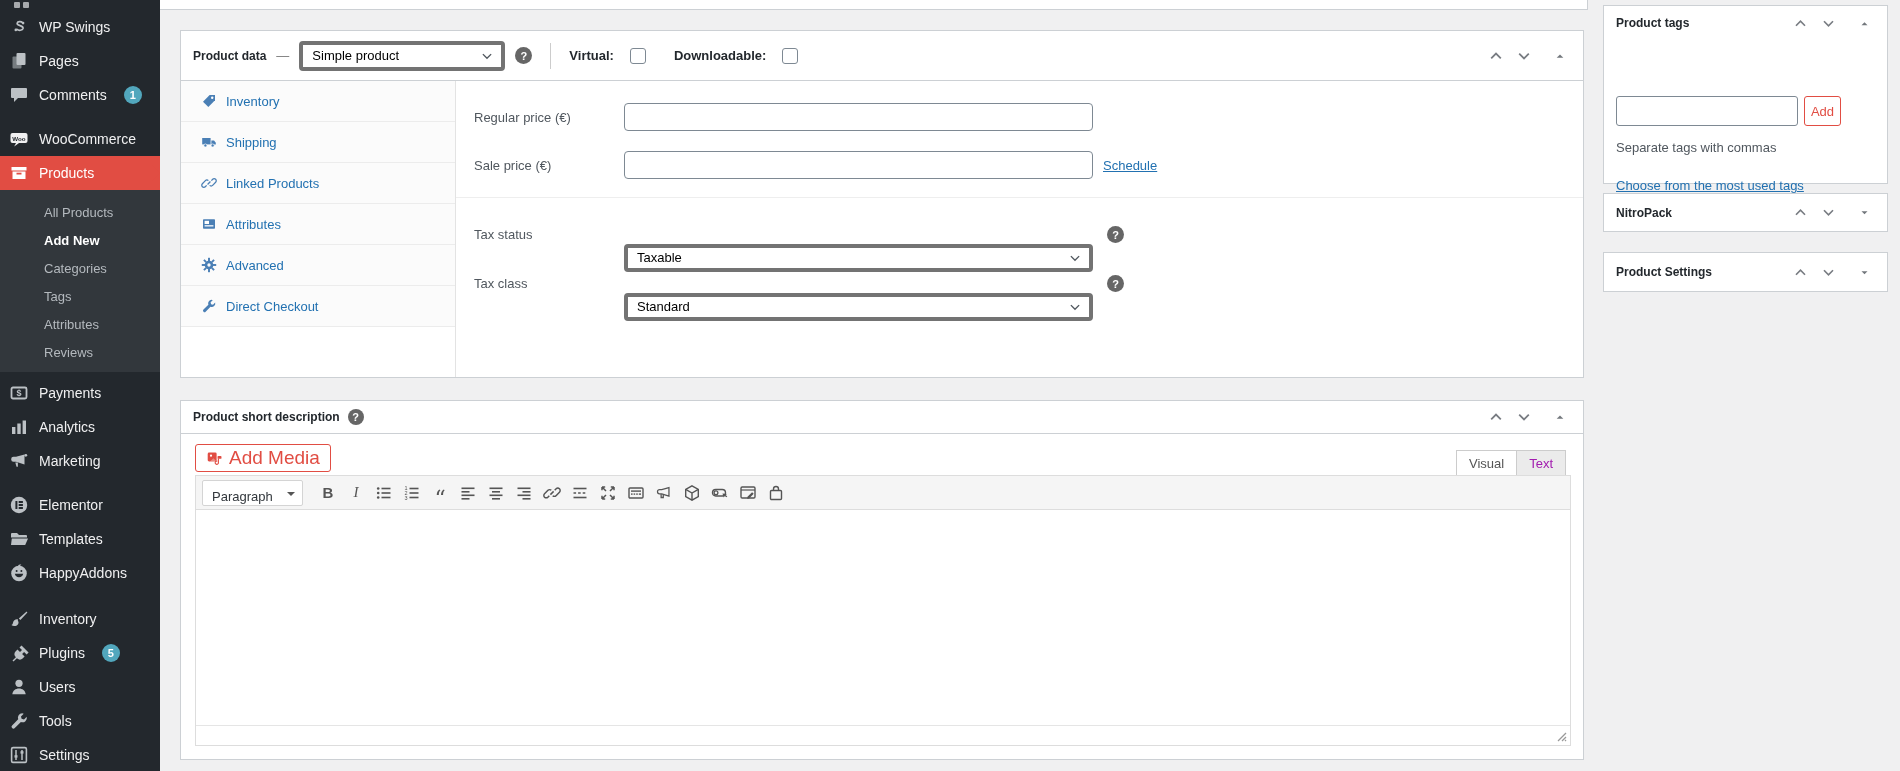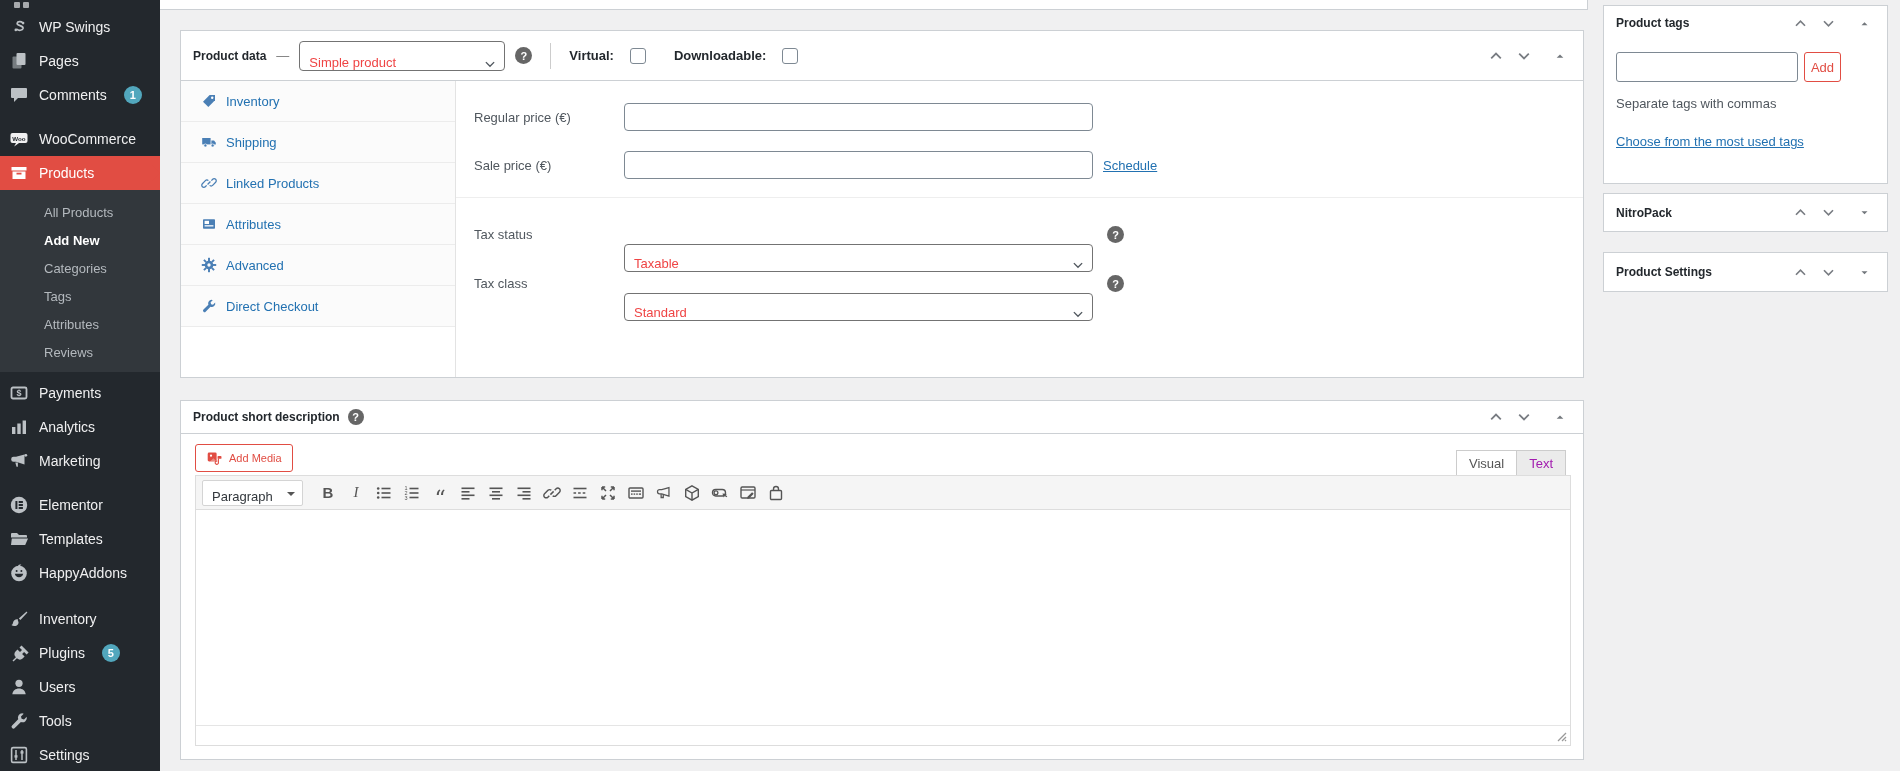--- a/index.html
+++ b/index.html
@@ -29,21 +29,21 @@
   .hbtn { width:22px; height:22px; display:flex; align-items:center; justify-content:center; cursor:pointer; color:#787c82; }
   .hbtn.toggle { margin-left:8px; color:#72777c; }
 
   
   .top-strip { position:absolute; left:159px; top:-4px; width:1429px; height:14px; background:#fff; border:1px solid #ccd0d4; }
 
   
   #product-data { left:180px; top:30px; width:1404px; height:348px; }
   .pd-head { height:50px; border-bottom:1px solid #ccd0d4; display:flex; align-items:center; padding:0 12px; gap:10px; }
   .pd-dash { color:#777; font-weight:normal; }
-  .selectbox { position:relative; height:30px; background:#fff; border:1px solid #737373; border-radius:4px; display:flex; align-items:flex-end; padding:0 30px 0 9px; color:#ef4444; cursor:pointer; }
+  .selectbox { position:relative; height:30px; background:#fff; border:4px solid #737373; border-radius:4px; display:flex; align-items:center; padding:0 30px 0 9px; color:#000000; cursor:pointer; }
   .selectbox .chev { position:absolute; right:8px; color:#50575e; }
   .help-tip { width:17px; height:17px; border-radius:50%; background:#666; color:#fff; font-size:11px; font-weight:bold; display:inline-flex; align-items:center; justify-content:center; cursor:pointer; flex:0 0 17px; }
   .vdiv { width:1px; height:26px; background:#ccc; margin:0 8px; }
   .chk-label { font-weight:bold; color:#23282d; }
   .checkbox { width:16px; height:16px; border:1px solid #7e8993; border-radius:3px; background:#fff; cursor:pointer; margin-left:6px; }
   .dl-label { margin-left:18px; }
   .pd-body { display:flex; height:296px; }
   .wc-tabs { width:275px; border-right:1px solid #e3e3e3; background:#fff; }
   .wc-tab { height:41px; display:flex; align-items:center; gap:9px; padding-left:20px; border-bottom:1px solid #ececec; background:#fbfbfb; color:#2271b1; cursor:pointer; }
   .wc-tab .ticon { width:16px; height:16px; color:#4a7fb5; flex:0 0 16px; }
@@ -54,42 +54,42 @@
   .field-row label { width:150px; color:#50575e; }
   .txt-input { width:469px; height:28px; border:1px solid #7e8993; border-radius:4px; background:#fff; padding:0 8px; font-family:inherit; font-size:13px; }
   .field-row .selectbox { width:469px; height:28px;margin-top:46px; }
   .sched { margin-left:10px; color:#2271b1; text-decoration:underline; cursor:pointer; }
   .group-div { border-top:1px solid #eee; margin-top:8px; padding-top:12px; }
   .field-row .help-tip { margin-left:14px; }
 
   
   #short-desc { left:180px; top:400px; width:1404px; height:360px; }
   .sd-head { height:33px; border-bottom:1px solid #ccd0d4; display:flex; align-items:center; padding:0 12px; gap:8px; }
-  .media-btn { position:absolute; left:14px; top:43px; height:28px; display:inline-flex; align-items:center; gap:6px; padding:0 10px; border:1px solid #e14d43; border-radius:3px; background:#fff; color:#e14d43; cursor:pointer; font-size:11px; }
+  .media-btn { position:absolute; left:14px; top:43px; height:28px; display:inline-flex; align-items:center; gap:6px; padding:0 10px; border:1px solid #e14d43; border-radius:3px; background:#fff; color:#e14d43; cursor:pointer; font-size:19px; }
   .editor-tabs { position:absolute; right:17px; top:49px; display:flex; }
   .etab { height:25px; padding:0 12px; display:flex; align-items:center; font-size:13px; cursor:pointer; }
   .etab.visual { background:#fff; border:1px solid #ccc; border-bottom:none; color:#555; position:relative; z-index:2; }
   .etab.text { background:#ebebeb; border:1px solid #ccc; border-bottom:none; border-left:none; color:#a21caf; }
   .editor-wrap { position:absolute; left:14px; top:74px; width:1376px; height:271px; border:1px solid #ddd; background:#fff; }
   .mce-toolbar { height:34px; background:#f5f5f5; border-bottom:1px solid #ddd; display:flex; align-items:center; padding:0 6px; gap:2px; }
   .para-box { position:relative; width:101px; height:26px; border:1px solid #d4d4d4; border-radius:2px; background:#fff; display:flex; align-items:center; padding:8px 20px 0 9px; color:#32373c; margin-right:10px; cursor:pointer; }
   .para-box::after { content:""; position:absolute; right:7px; top:11px; border:4px solid transparent; border-top-color:#555; }
   .tbtn { width:26px; height:26px; display:flex; align-items:center; justify-content:center; color:#555; cursor:pointer; border-radius:2px; }
   .glyph-b { font-weight:bold; font-size:15px; }
   .glyph-i { font-style:italic; font-family:"Liberation Serif",serif; font-size:15px; }
   .glyph-q { font-family:"DejaVu Serif",serif; font-size:22px; line-height:10px; padding-top:12px; }
   .mce-edit { height:215px; background:#fff; cursor:text; }
   .mce-status { height:20px; border-top:1px solid #e5e5e5; display:flex; align-items:center; justify-content:flex-end; padding-right:3px; color:#aaa; }
 
   
   .rpanel { left:1603px; width:285px; }
   #tags-panel { top:5px; height:179px; }
   .rp-head { height:34px; display:flex; align-items:center; padding:0 12px; }
   .tags-body { padding:12px; }
-  .tags-row { display:flex; align-items:center; gap:6px; }
+  .tags-row { display:flex; align-items:center; gap:6px;margin-top:44px; }
   .tags-input { width:182px; height:30px; border:1px solid #7e8993; border-radius:3px; padding:0 8px; font-family:inherit; font-size:13px; }
   .add-btn { width:37px; height:30px; border:1px solid #e14d43; border-radius:3px; background:#fff; color:#e14d43; font-size:13px; display:flex; align-items:center; justify-content:center; cursor:pointer; }
   .tags-hint { margin-top:14px; color:#50575e; }
   .tags-link { display:inline-block; margin-top:23px; color:#2271b1; text-decoration:underline; cursor:pointer; }
   #nitro-panel { top:193px; height:39px; }
   #psettings-panel { top:252px; height:40px; }
   #nitro-panel .rp-head, #psettings-panel .rp-head { height:100%; }
 </style>
 </head>
 <body>

